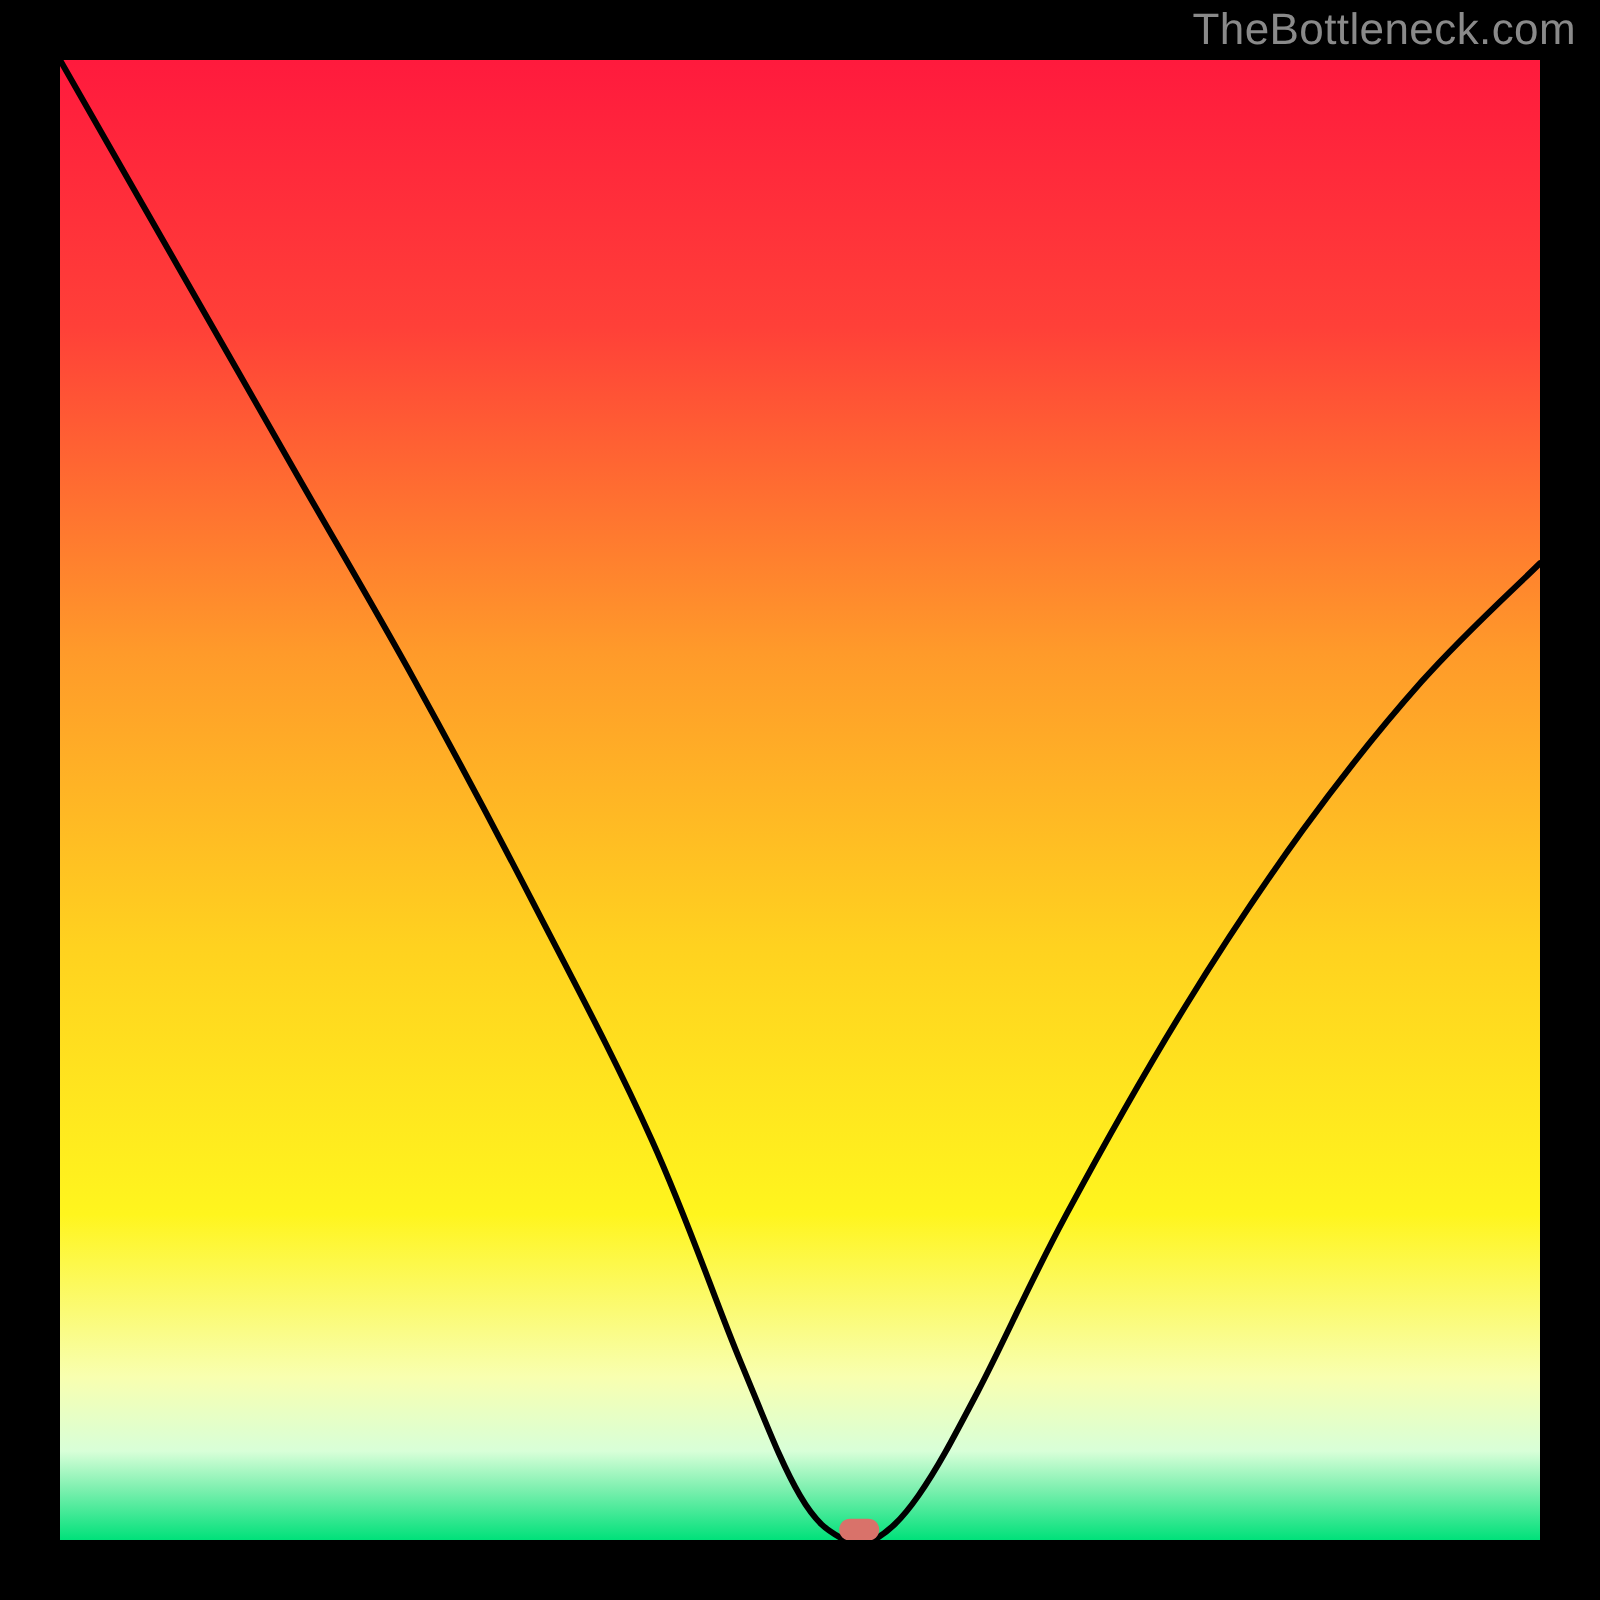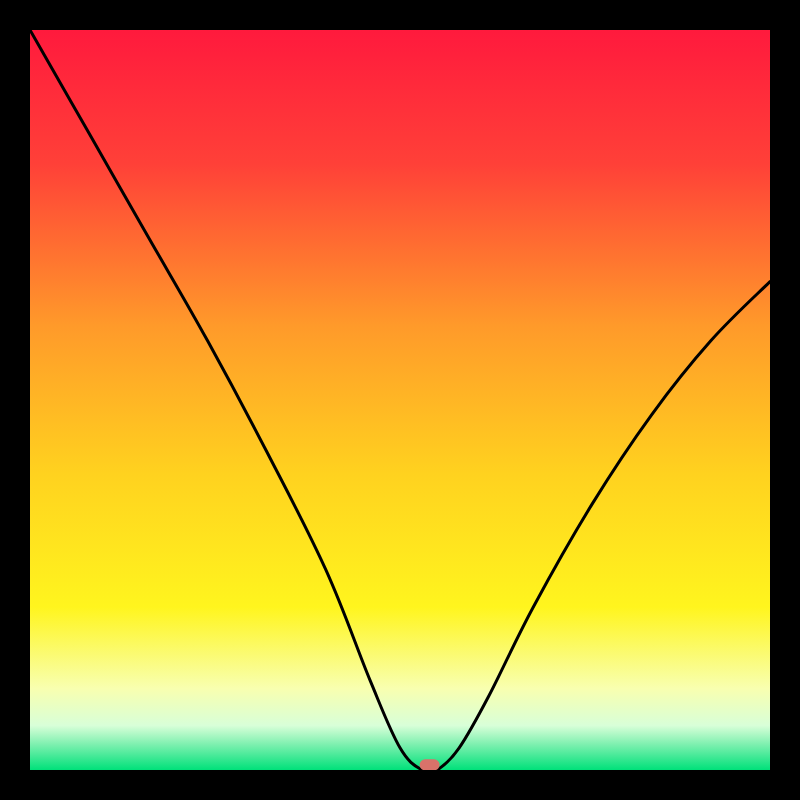--- a/index.html
+++ b/index.html
@@ -35,20 +35,21 @@
     height: 740px;
   }
   .plot svg {
     display: block;
   }
 </style>
 </head>
 <body>
 
 <div class="frame">
+  <div class="watermark">TheBottleneck.com</div>
   <div class="plot">
     <svg id="chart-svg" width="740" height="740" viewBox="0 0 740 740">
         <defs>
           <linearGradient id="bg-grad" x1="0" y1="0" x2="0" y2="1">
             <stop offset="0%" stop-color="#ff1a3d"></stop>
             <stop offset="18%" stop-color="#ff4038"></stop>
             <stop offset="40%" stop-color="#ff9a2a"></stop>
             <stop offset="60%" stop-color="#ffd21f"></stop>
             <stop offset="78%" stop-color="#fff51e"></stop>
             <stop offset="89%" stop-color="#f8ffb0"></stop>

